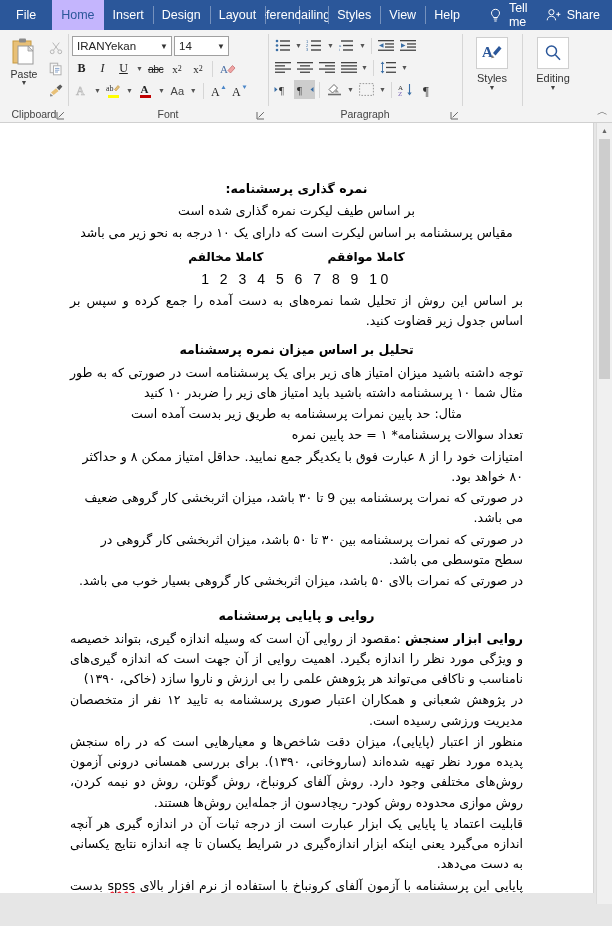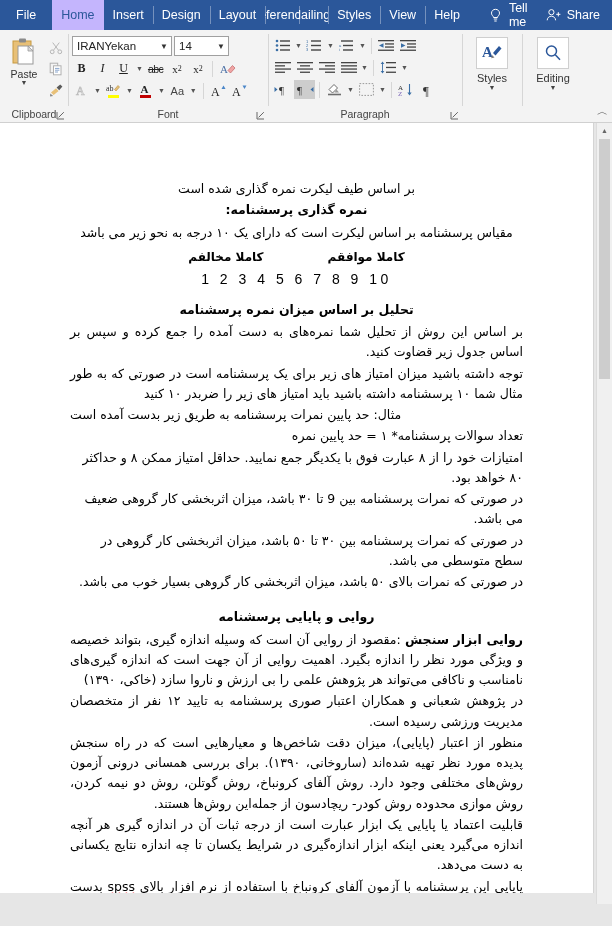--- a/index.html
+++ b/index.html
@@ -605,34 +605,34 @@
   </div>
 
   <div class="ribbon-collapse">︿</div>
 </div>
 
 <div class="docarea">
 
   <div class="page">
     <div class="page-content">
 
+      <p class="p bold-head">نمره گذاری پرسشنامه:</p>
       <p class="p c">بر اساس طیف لیکرت نمره گذاری شده است</p>
-      <p class="p bold-head">نمره گذاری پرسشنامه:</p>
       <p class="p c">مقیاس پرسشنامه بر اساس لیکرت است که دارای یک ۱۰ درجه به نحو زیر می باشد</p>
 
       <div class="scale-row">
         <span class="lbl-b">کاملا موافقم</span>
         <span class="lbl-b">کاملا مخالفم</span>
       </div>
       <div class="num-row">1 2 3 4 5 6 7 8 9 10</div>
 
+      <p class="p">بر اساس این روش از تحلیل شما نمره‌های به دست آمده را  جمع کرده و سپس بر اساس جدول زیر قضاوت کنید.</p>
       <p class="p bold-head" style="margin-top:9px;">تحلیل بر اساس میزان نمره پرسشنامه</p>
-      <p class="p">بر اساس این روش از تحلیل شما نمره‌های به دست آمده را  جمع کرده و سپس بر اساس جدول زیر قضاوت کنید.</p>
       <p class="p">توجه داشته باشید میزان امتیاز های زیر برای یک پرسشنامه است در صورتی که به طور مثال شما ۱۰ پرسشنامه داشته باشید باید امتیاز های زیر را ضربدر ۱۰ کنید</p>
-      <p class="p" style="text-align:left;">مثال: حد پایین نمرات پرسشنامه به طریق زیر بدست آمده است</p>
+      <p class="p" style="text-align:center;">مثال: حد پایین نمرات پرسشنامه به طریق زیر بدست آمده است</p>
       <p class="p" style="text-align:right;">تعداد سوالات پرسشنامه* ۱ = حد پایین نمره</p>
       <p class="p" style="text-align:right;">امتیازات خود را از  ۸  عبارت فوق با یکدیگر جمع نمایید. حداقل امتیاز ممکن  ۸  و حداکثر   ۸۰   خواهد بود.</p>
       <p class="p" style="text-align:right;">در صورتی که نمرات پرسشنامه بین 9 تا  ۳۰  باشد،  میزان اثربخشی کار گروهی ضعیف می باشد.</p>
       <p class="p" style="text-align:right;">در صورتی که نمرات پرسشنامه بین  ۳۰ تا   ۵۰  باشد،  میزان اثربخشی کار گروهی در سطح متوسطی می باشد.</p>
       <p class="p" style="text-align:right;">در صورتی که نمرات بالای  ۵۰ باشد، میزان اثربخشی کار گروهی بسیار خوب می باشد.</p>
 
       <div class="p gap"></div>
 
       <p class="p bold-head">روایی و پایایی پرسشنامه</p>
 

